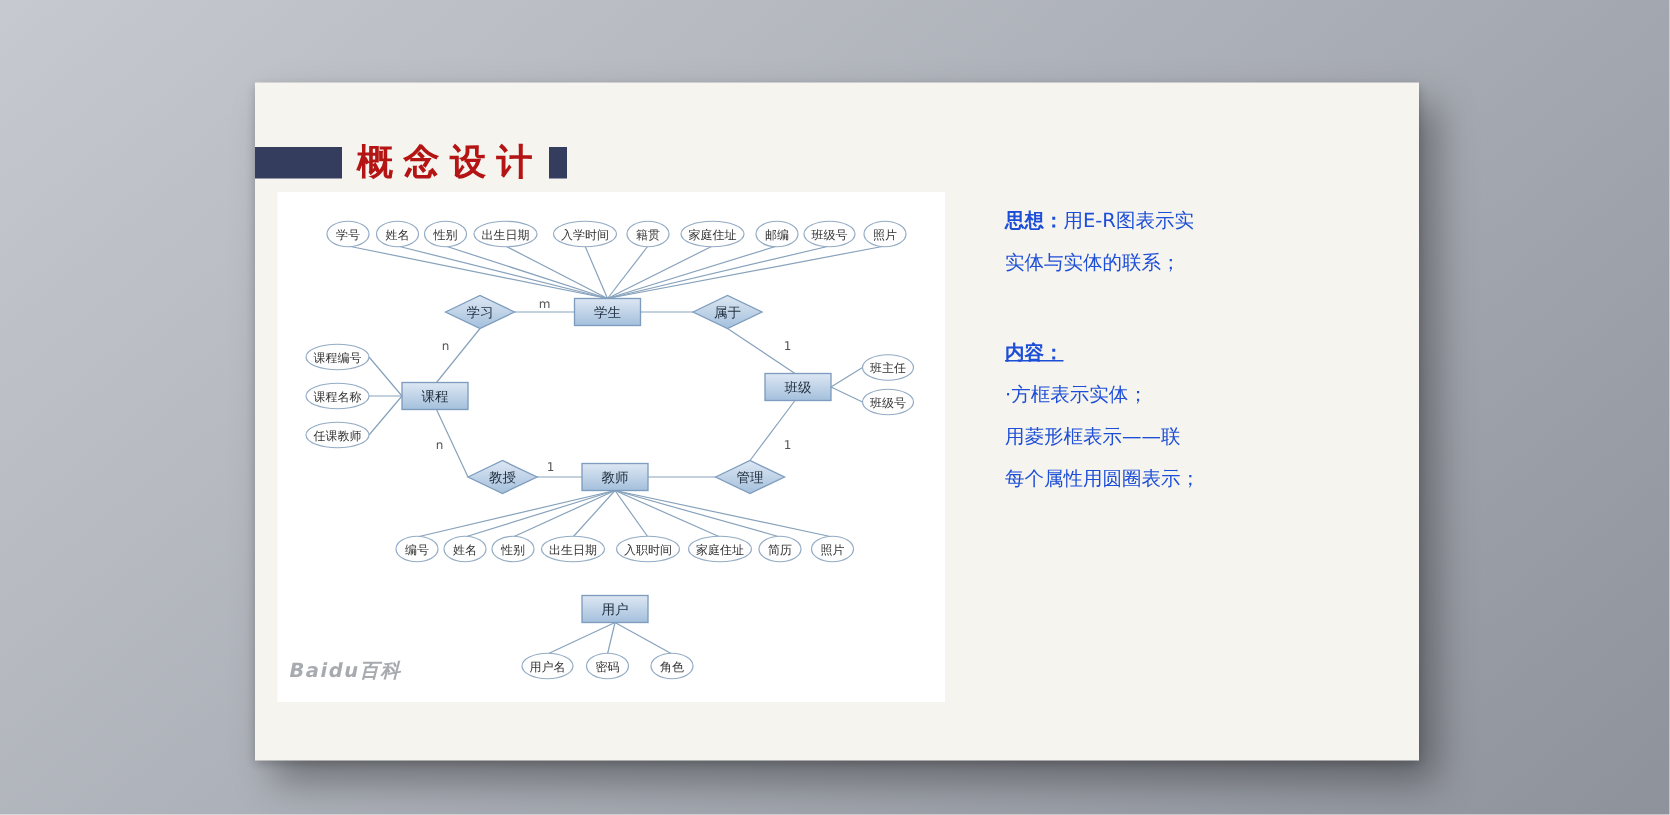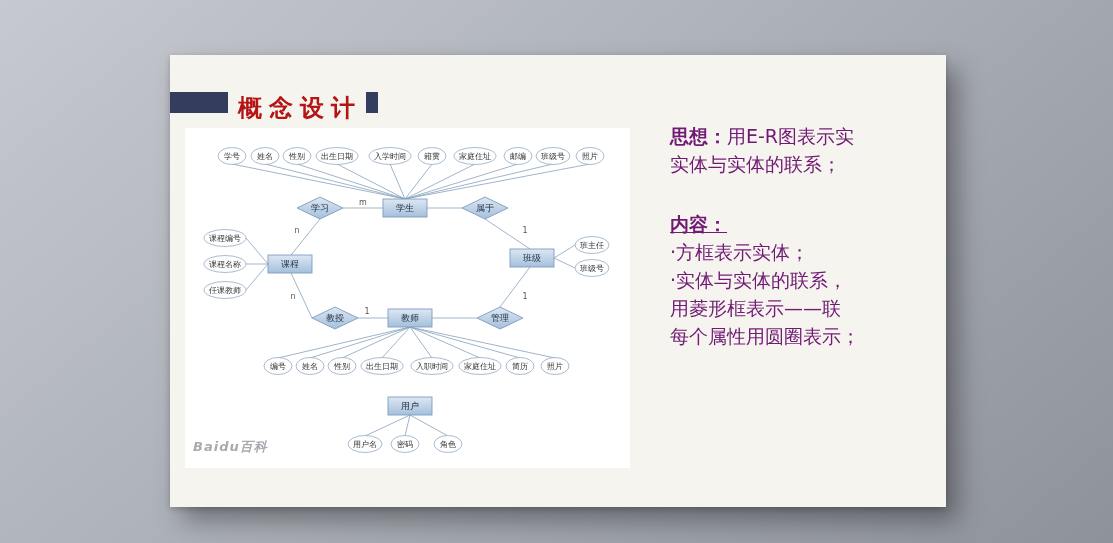--- a/index.html
+++ b/index.html
@@ -6,38 +6,38 @@
   body {
     width:1113px; height:543px; overflow:hidden; position:relative;
     background: linear-gradient(140deg,#c6c9cf 0%, #adb1b9 45%, #8e929b 100%);
     font-family:"DejaVu Sans", sans-serif;
   }
   .slide {
     position:absolute; left:170px; top:55px; width:776px; height:452px;
     background:#f6f4ee;
     box-shadow: 12px 14px 24px rgba(0,0,0,0.35), 0 2px 6px rgba(0,0,0,0.2);
   }
-  .title-row { position:absolute; left:0; top:37px; display:flex; }
+  .title-row { position:absolute; left:0; top:37px; display:flex; align-items:center; }
   .bar-left  { width:58px; height:21px; background:#343d5e; }
   .bar-right { width:12px; height:21px; background:#343d5e; margin-left:4px; }
   .title {
     font-size:24px; font-weight:bold; color:#b41414; letter-spacing:7px;
     margin:0 0 0 10px; font-family:"DejaVu Serif", serif;
   }
   .diagram {
     position:absolute; left:15px; top:73px; width:445px; height:340px;
     background:#ffffff;
   }
   .watermark {
     position:absolute; left:8px; bottom:12px; color:#a7abb0;
     font-size:13px; font-weight:bold; font-style:italic; letter-spacing:1px;text-align:center;
   }
   .notes {
-    position:absolute; left:500px; top:67px; width:290px;
-    color:#701a75; font-size:19px; line-height:28px;
+    position:absolute; left:500px; top:79px; width:290px;
+    color:#1d4ed8; font-size:13px; line-height:28px;
   }
   .note-label { font-weight:bold; }
   .content-label { font-weight:bold; margin-top:32px;text-decoration:underline; }
   .note-line { white-space:nowrap; }
 
   
   .conn        { stroke:#87a2bc; stroke-width:0.8; fill:none; }
   .ent-rect    { fill:url(#entGrad); stroke:#7e9cbe; stroke-width:0.9; }
   .rel-poly    { fill:url(#entGrad); stroke:#7e9cbe; stroke-width:0.9; }
   .attr-ellipse{ fill:#fefefe; stroke:#93abc4; stroke-width:0.8; }
@@ -211,18 +211,17 @@
     <div class="watermark">Baidu百科</div>
   </div>
 
   <div class="notes">
     <div class="note-line">
       <span class="note-label">思想：</span><span>用E-R图表示实</span>
     </div>
     <div class="note-line">实体与实体的联系；</div>
     <div class="note-line content-label">内容：</div>
     <div class="note-line">·方框表示实体；</div>
-    <div class="note-line">·实体与实体的联系，</div>
     <div class="note-line">用菱形框表示——联</div>
     <div class="note-line">每个属性用圆圈表示；</div>
   </div>
 
 </div>
 
 </body></html>

